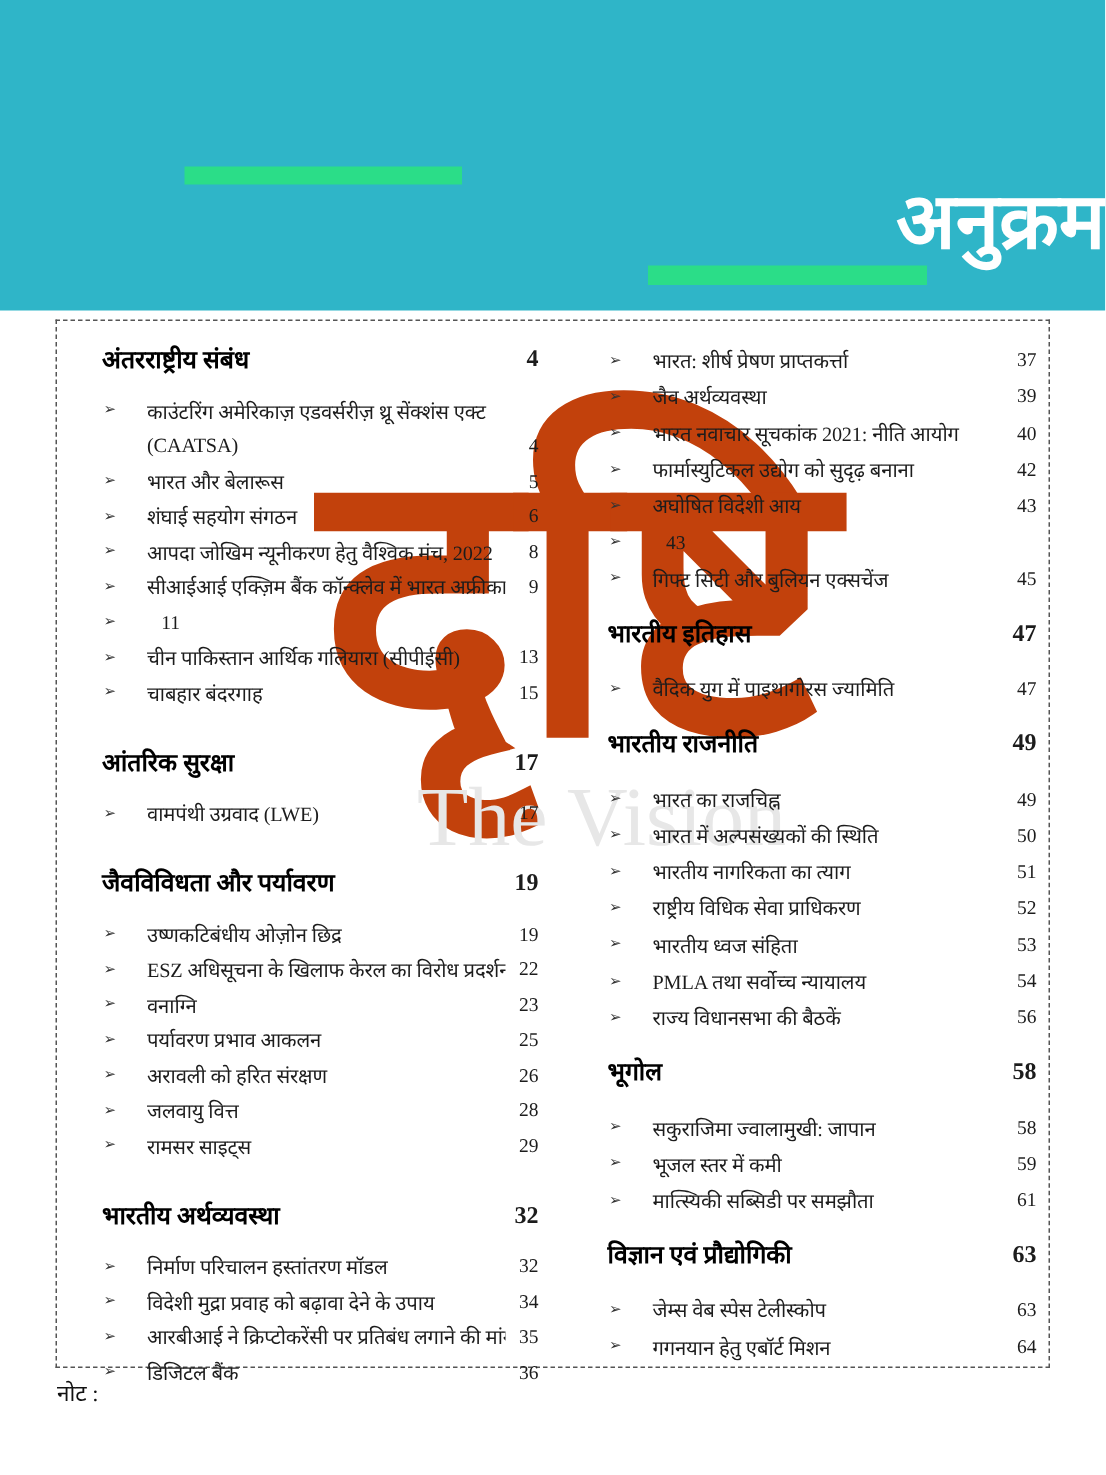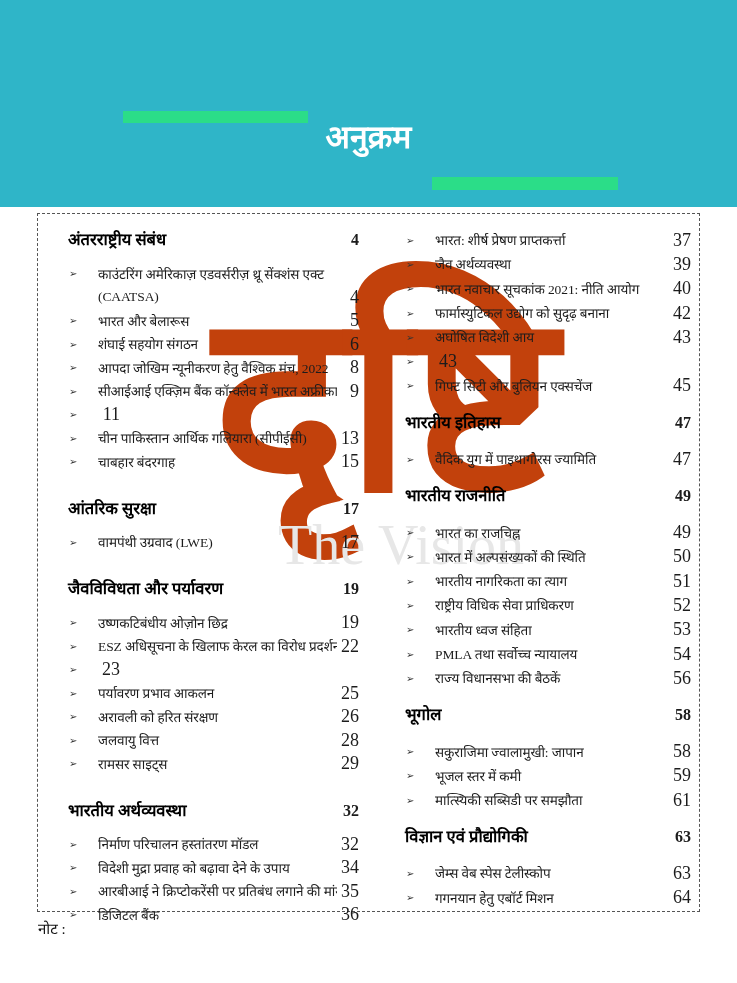--- a/index.html
+++ b/index.html
@@ -9,22 +9,22 @@
     overflow:hidden;
     font-family:"Liberation Serif","DejaVu Serif","DejaVu Sans",serif;
     color:#1c1c1c;
   }
   
   .header-band { position:absolute; left:0; top:0; width:737px; height:207px; background:#2fb5c8; }
   .accent-bar { position:absolute; background:#2bdd88; }
   .accent-bar.top    { left:123px; top:111px; width:185px; height:12px; }
   .accent-bar.bottom { left:432px; top:177px; width:186px; height:13px; }
   .page-title {
-    position:absolute; left:0; right:0; top:118px; text-align:center;
-    font-size:32px; font-weight:bold; color:#ffffff; line-height:1.2;
+    position:absolute; left:0; right:0; top:118px; text-align:right;
+    font-size:52px; font-weight:bold; color:#ffffff; line-height:1.2;
   }
   
   .watermark { position:absolute; left:150px; top:285px; width:470px; height:430px; z-index:0; }
   .wm-brand {
     position:absolute; left:0; right:0; top:-55px; text-align:center;
     font-size:250px; font-weight:bold; color:#c2410c; line-height:1.4;
   }
   .wm-tagline {
     position:absolute; left:128px; top:228px;
     font-size:56px; color:#e7e7e7;
@@ -46,21 +46,21 @@
   .col-right .section-heading { margin:13px 0 12px; }
   .sec:first-child > .section-heading { margin-top:0; }
   .section-heading .title { flex:1; }
   .section-heading .num { font-size:16px; font-weight:bold; }
   .toc-item { display:flex; align-items:center; height:23.5px; }
   .col-right .toc-item { height:24.3px; }
   .bullet { width:30px; flex:0 0 30px; font-size:10px; color:#333; padding-left:1px;
             font-family:"DejaVu Sans",sans-serif; }
   .label { flex:1; font-size:13.5px; letter-spacing:-0.1px; white-space:nowrap;
            overflow:hidden; padding-right:4px; color:#1c1c1c; }
-  .num { flex:0 0 auto; min-width:22px; text-align:right; font-size:18px; color:#1c1c1c; }
+  .num { flex:0 0 auto; min-width:22px; text-align:right; font-size:13px; color:#1c1c1c; }
   
   .note { position:absolute; left:38px; top:918px; font-size:15px; font-weight:normal; color:#111; z-index:1; }
 </style>
 </head>
 <body>
 
 <div class="page">
 
   <div class="header-band">
     <div class="accent-bar top"></div>
@@ -146,20 +146,21 @@
             <span class="label">उष्णकटिबंधीय ओज़ोन छिद्र</span>
             <span class="num">19</span>
           </div>
           <div class="toc-item">
             <span class="bullet">➢</span>
             <span class="label">ESZ अधिसूचना के खिलाफ केरल का विरोध प्रदर्शन</span>
             <span class="num">22</span>
           </div>
           <div class="toc-item">
             <span class="bullet">➢</span>
+            <span class="label">वनाग्नि</span>
             <span class="num">23</span>
           </div>
           <div class="toc-item">
             <span class="bullet">➢</span>
             <span class="label">पर्यावरण प्रभाव आकलन</span>
             <span class="num">25</span>
           </div>
           <div class="toc-item">
             <span class="bullet">➢</span>
             <span class="label">अरावली को हरित संरक्षण</span>

